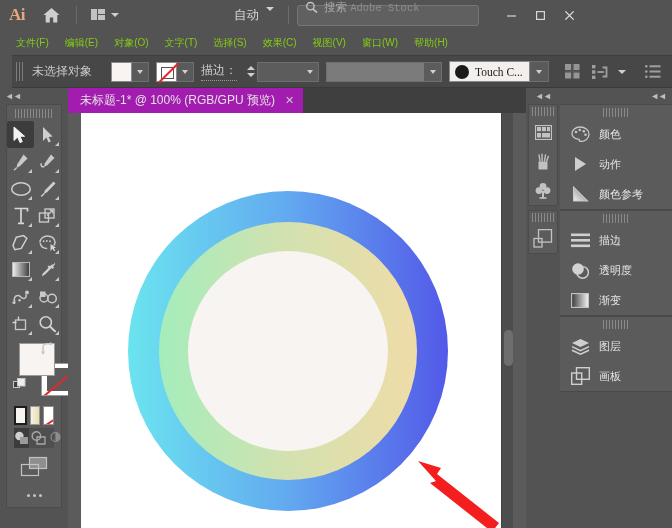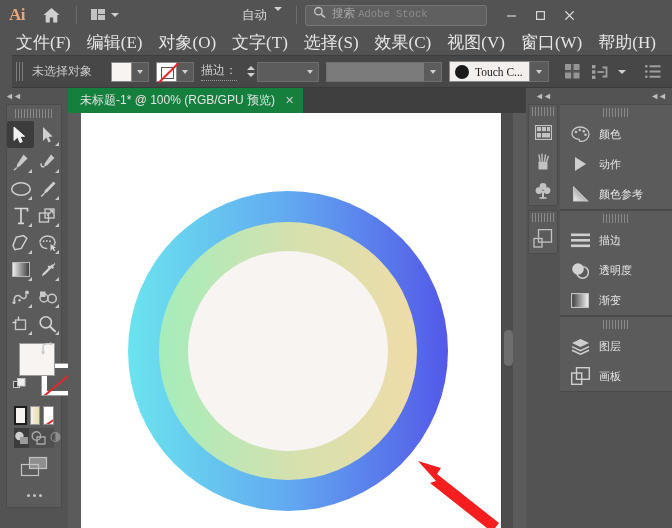--- a/index.html
+++ b/index.html
@@ -30,36 +30,36 @@
   .arrange-btn { display: flex; align-items: center; gap: 5px; padding: 0 6px; height: 24px; }
   .arrange-grid { width: 15px; height: 12px; display: grid;
     grid-template-columns: 6px 7px; grid-template-rows: 5px 5px; gap: 1px; }
   .arrange-grid i { background: #c2c2c2; display: block; }
   .arrange-grid i.tall { grid-row: span 2; }
   .chev { width: 0; height: 0; border-left: 4px solid transparent; border-right: 4px solid transparent;
     border-top: 4px solid #d0d0d0; }
   .spacer { flex: 1; }
   .auto-box { display: flex; align-items: flex-start; gap: 7px; color: #d8d8d8; font-size: 12.5px; padding: 0 6px; }
   .search-box {
-    display: flex; align-items: flex-start; gap: 6px;
+    display: flex; align-items: center; gap: 6px;
     background: #606060; border: 1px solid #767676; border-radius: 3px;
-    height: 21px; padding: 0 8px 16px 7px; margin-right: 10px; min-width: 182px;
+    height: 21px; padding: 0 8px 16px 7px; margin-right: 18px; min-width: 182px;
   }
   .search-box .ph { color: #a9a9a9; font-size: 11.5px; }
   .search-box .ph .brand { color: #8d8d8d; font-family: "Liberation Mono", monospace; font-size: 10.5px; }
   .win-ctrls { display: flex; height: 30px; }
   .win-btn { width: 29px; height: 30px; display: flex; align-items: center; justify-content: center;
     color: #d6d6d6; font-size: 12px; }
 
   
   .menubar {
     position: absolute; left: 0; top: 30px; width: 672px; height: 25px;
     background: #535353; display: flex; align-items: center; padding-left: 8px;
   }
-  .menu-item { color: #e5e5e5; font-size: 17px; padding: 3px 8px; white-space: nowrap; font-family: Liberation Serif, serif; }
+  .menu-item { color: #84cc16; font-size: 10px; padding: 3px 8px; white-space: nowrap; }
 
   
   .controlbar {
     position: absolute; left: 0; top: 55px; width: 672px; height: 33px;
     background: #474747; border-top: 1px solid #3d3d3d; border-bottom: 1px solid #3a3a3a;
     display: flex; align-items: center; padding-left: 4px; gap: 7px; margin-left: 12px;
   }
   .gripper { width: 7px; height: 19px;
     background: repeating-linear-gradient(to right, #7d7d7d 0 1px, transparent 1px 3px); margin-right: 2px; }
   .cb-label { color: #c8c8c8; font-size: 12px; white-space: nowrap; }
@@ -153,21 +153,21 @@
   .mode { flex: 1; height: 20px; display: flex; align-items: center; justify-content: center; }
   .mode.active { background: #3c3c3c; }
   .screen-ico { display: flex; align-items: center; justify-content: center; height: 32px; margin-top: 3px; }
   .dots { display: flex; align-items: center; justify-content: center; height: 24px; gap: 3px; }
   .dots i { width: 3px; height: 3px; background: #c5c5c5; border-radius: 50%; }
 
   
   .tabbar { position: absolute; left: 68px; top: 88px; width: 458px; height: 25px; background: #3f3f3f; }
   .doctab {
     height: 25px; display: inline-flex; align-items: center; gap: 10px;
-    background: #15803d; padding: 0 9px 0 12px; color: #e3e3e3; font-size: 12px;
+    background: #a21caf; padding: 0 9px 0 12px; color: #e3e3e3; font-size: 12px;
   }
   .tabclose { color: #c9c9c9; font-size: 11px; }
 
   
   .canvaswrap { position: absolute; left: 68px; top: 113px; width: 458px; height: 415px; background: #5b5b5b; }
   .canvas { position: absolute; left: 13px; top: 0; width: 432px; height: 415px; background: #ffffff; }
   .artboard-svg { position: absolute; left: 0; top: 0; }
   .vscroll { position: absolute; right: 13px; top: 0; width: 12px; height: 415px; background: #4d4d4d;
     border-left: 1px solid #434343; }
   .vthumb { position: absolute; left: 2px; top: 217px; width: 9px; height: 36px; background: #6e6e6e;

